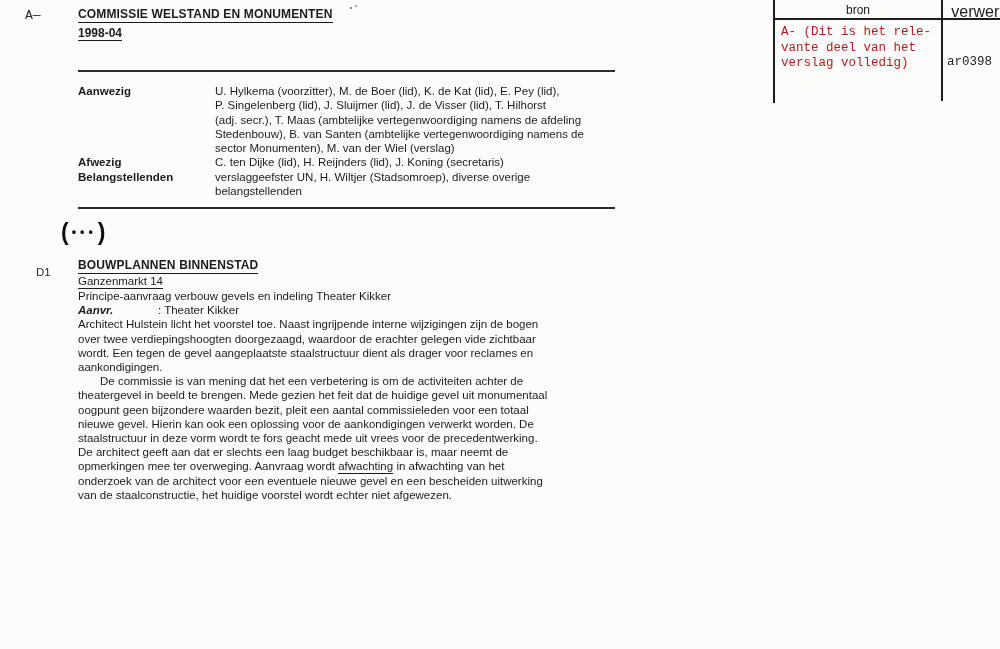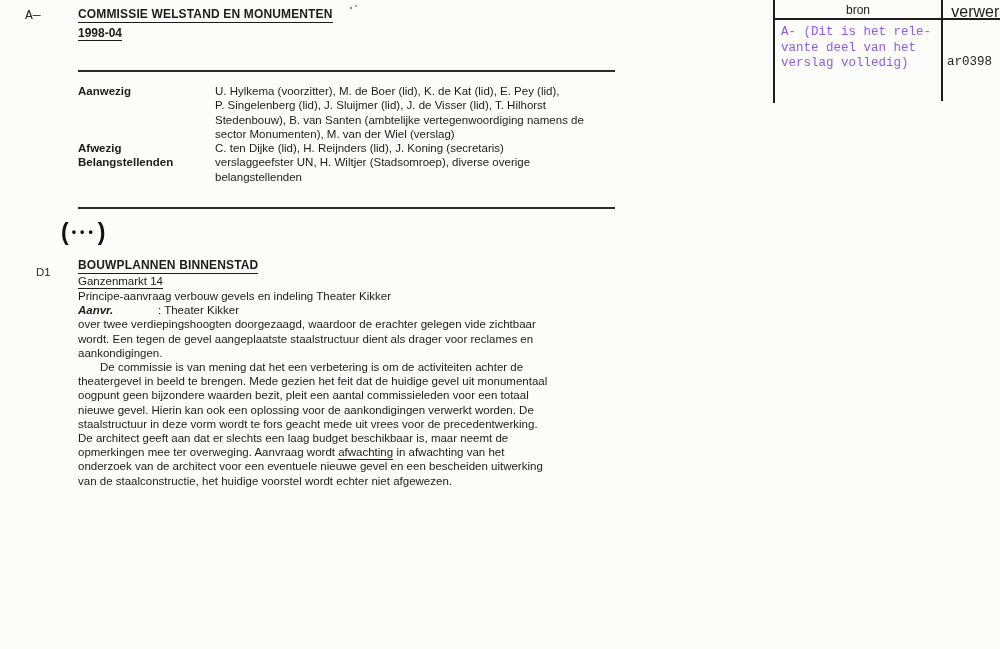--- a/index.html
+++ b/index.html
@@ -40,21 +40,21 @@
   .indent{padding-left:22px;}
   .u{border-bottom:1.2px solid #1c1c1c;padding-bottom:.5px;}
   
   .vline{position:absolute;top:0;width:2px;background:#1d1d1d;}
   .vline1{left:773px;height:103px;}
   .vline2{left:941px;height:101px;}
   .hline{position:absolute;left:773px;top:18px;width:227px;height:2px;background:#1d1d1d;}
   .bron-header{position:absolute;left:775px;top:3px;width:166px;text-align:center;font-size:12px;}
   .verwerkt-header{position:absolute;left:943px;top:3px;width:77px;text-align:center;font-size:16px;}
   .note{position:absolute;left:781px;top:25px;font-family:"Liberation Mono",monospace;
-        font-size:12.5px;line-height:15.5px;white-space:nowrap;color:#8b5cf6;}
+        font-size:12.5px;line-height:15.5px;white-space:nowrap;color:#b91c1c;}
   .verwerkt-value{position:absolute;left:947px;top:55px;font-family:"Liberation Mono",monospace;
         font-size:12.5px;color:#232323;}
 </style>
 </head>
 <body>
 
 <div class="canvas">
 
   <div class="marker-a">A—</div>
   <div class="marker-d1">D1</div>
@@ -68,20 +68,24 @@
   <div class="rule rule1"></div>
 
   <div class="attendance">
     <div class="att-row">
       <span class="att-label">Aanwezig</span>
       <span>U. Hylkema (voorzitter), M. de Boer (lid), K. de Kat (lid), E. Pey (lid),</span>
     </div>
     <div class="att-row">
       <span class="att-label"></span>
       <span>P. Singelenberg (lid), J. Sluijmer (lid), J. de Visser (lid), T. Hilhorst</span>
+    </div>
+    <div class="att-row">
+      <span class="att-label"></span>
+      <span>(adj. secr.), T. Maas (ambtelijke vertegenwoordiging namens de afdeling</span>
     </div>
     <div class="att-row">
       <span class="att-label"></span>
       <span>Stedenbouw), B. van Santen (ambtelijke vertegenwoordiging namens de</span>
     </div>
     <div class="att-row">
       <span class="att-label"></span>
       <span>sector Monumenten), M. van der Wiel (verslag)</span>
     </div>
     <div class="att-row">
@@ -102,20 +106,21 @@
 
   <div class="ellipsis"><span class="par">(</span><span class="dots">•••</span><span class="par">)</span></div>
 
   <div class="bodyblock">
     <div><span class="section-title">BOUWPLANNEN BINNENSTAD</span></div>
     <div><span class="addr">Ganzenmarkt 14</span></div>
     <div>Principe-aanvraag verbouw gevels en indeling Theater Kikker</div>
     <div>
       <span class="meta-label">Aanvr.</span><span>: Theater Kikker</span>
     </div>
+    <div>Architect Hulstein licht het voorstel toe. Naast ingrijpende interne wijzigingen zijn de bogen</div>
     <div>over twee verdiepingshoogten doorgezaagd, waardoor de erachter gelegen vide zichtbaar</div>
     <div>wordt. Een tegen de gevel aangeplaatste staalstructuur dient als drager voor reclames en</div>
     <div>aankondigingen.</div>
     <div class="indent">De commissie is van mening dat het een verbetering is om de activiteiten achter de</div>
     <div>theatergevel in beeld te brengen. Mede gezien het feit dat de huidige gevel uit monumentaal</div>
     <div>oogpunt geen bijzondere waarden bezit, pleit een aantal commissieleden voor een totaal</div>
     <div>nieuwe gevel. Hierin kan ook een oplossing voor de aankondigingen verwerkt worden. De</div>
     <div>staalstructuur in deze vorm wordt te fors geacht mede uit vrees voor de precedentwerking.</div>
     <div>De architect geeft aan dat er slechts een laag budget beschikbaar is, maar neemt de</div>
     <div>

